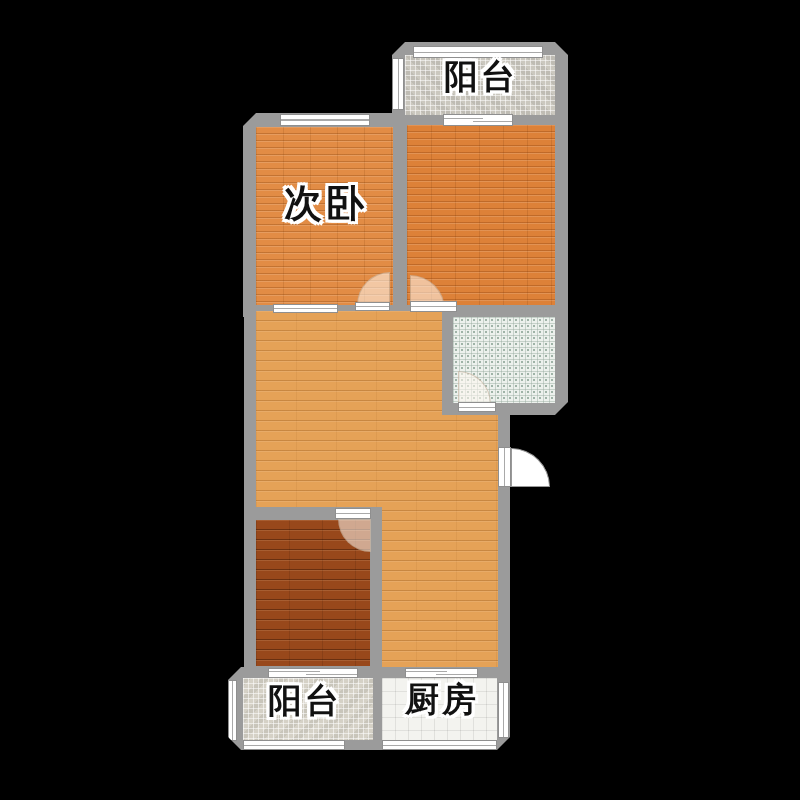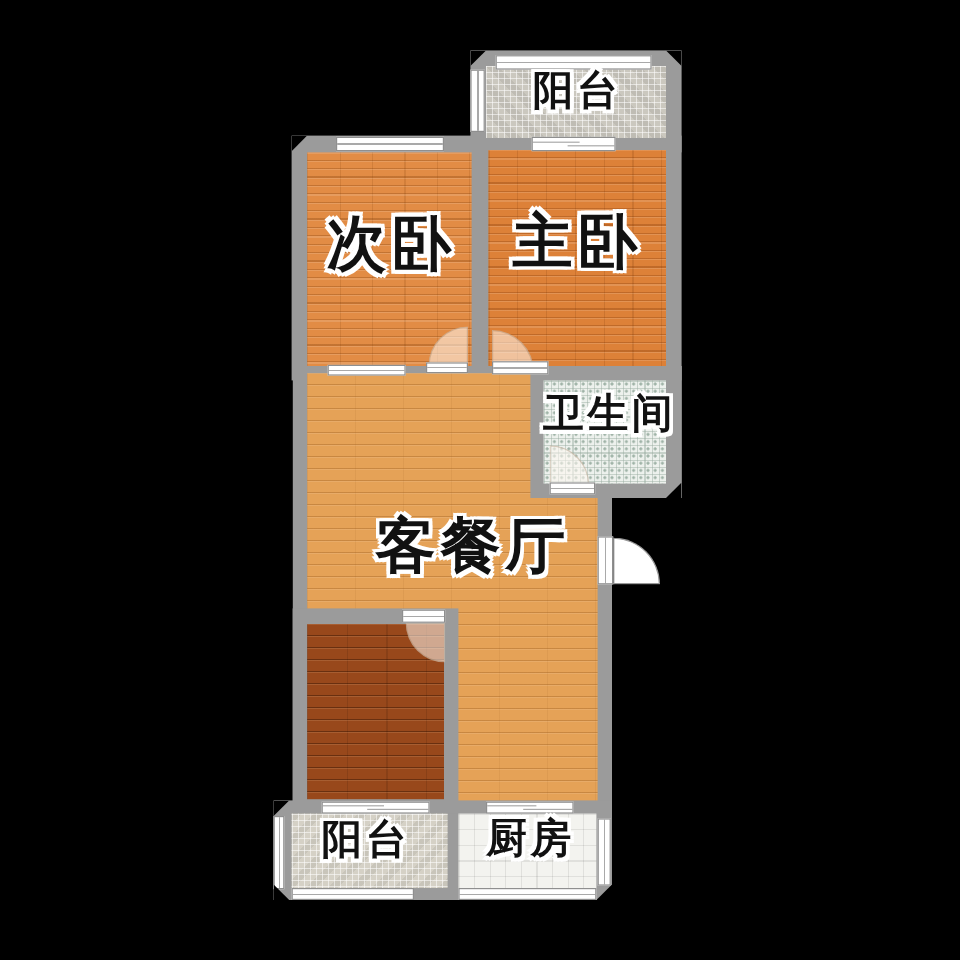--- a/index.html
+++ b/index.html
@@ -81,21 +81,21 @@
   .cut-bl{clip-path:polygon(0 0,0 100%,100% 100%);}
   .cut-br{clip-path:polygon(100% 0,100% 100%,0 100%);}
   
   .room-label{
     position:absolute;transform:translate(-50%,-50%);
     font-weight:700;color:var(--label-text,#111);white-space:nowrap;line-height:1;
     text-shadow:
       -3px -3px 0 #fff, 3px -3px 0 #fff, -3px 3px 0 #fff, 3px 3px 0 #fff,
       -3px 0 0 #fff, 3px 0 0 #fff, 0 -3px 0 #fff, 0 3px 0 #fff;
   }
-  .lbl-lg{font-size:50px;letter-spacing:4px;}
+  .lbl-lg{font-size:38px;letter-spacing:4px;}
   .lbl-md{font-size:34px;letter-spacing:3px;}
 </style>
 </head>
 <body>
 
 <div id="plan">
 
   <div class="abs wall" style="left:392px;top:42px;width:176px;height:85px;"></div>
   <div class="abs wall" style="left:243px;top:113px;width:325px;height:204px;"></div>
   <div class="abs wall" style="left:244px;top:305px;width:266px;height:373px;"></div>
@@ -141,19 +141,16 @@
   <div class="cut cut-tl" style="left:392px;top:42px;width:13px;height:13px;"></div>
   <div class="cut cut-tr" style="left:555px;top:42px;width:13px;height:13px;"></div>
   <div class="cut cut-tl" style="left:243px;top:113px;width:13px;height:13px;"></div>
   <div class="cut cut-br" style="left:555px;top:402px;width:13px;height:13px;"></div>
   <div class="cut cut-tl" style="left:228px;top:667px;width:13px;height:13px;"></div>
   <div class="cut cut-bl" style="left:228px;top:737px;width:13px;height:13px;"></div>
   <div class="cut cut-br" style="left:497px;top:737px;width:13px;height:13px;"></div>
 
   <div class="room-label lbl-md" style="left:481px;top:76px;">阳台</div>
   <div class="room-label lbl-lg" style="left:326px;top:203px;">次卧</div>
-  <div class="room-label lbl-lg" style="left:481px;top:201px;">主卧</div>
-  <div class="room-label lbl-md" style="left:508px;top:345px;">卫生间</div>
-  <div class="room-label lbl-lg" style="left:394px;top:455px;">客餐厅</div>
   <div class="room-label lbl-md" style="left:305px;top:700px;">阳台</div>
   <div class="room-label lbl-md" style="left:442px;top:699px;">厨房</div>
 
 </div>
 
 </body></html>

